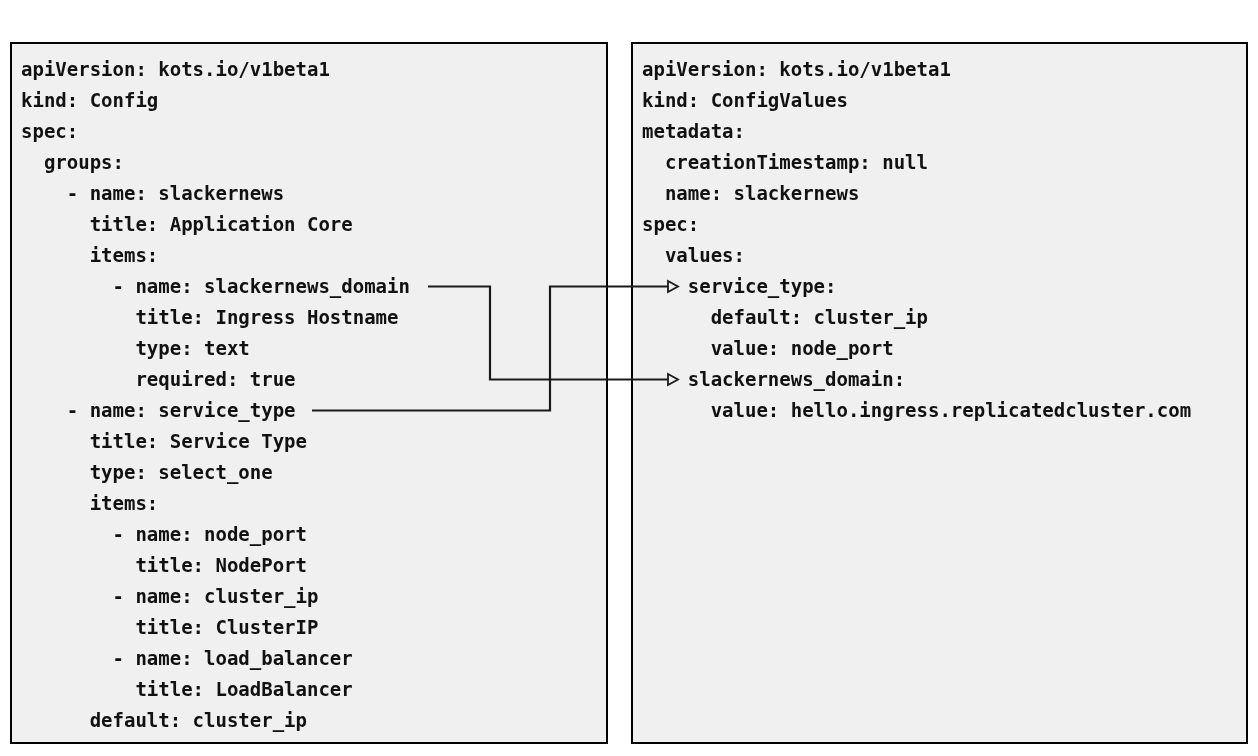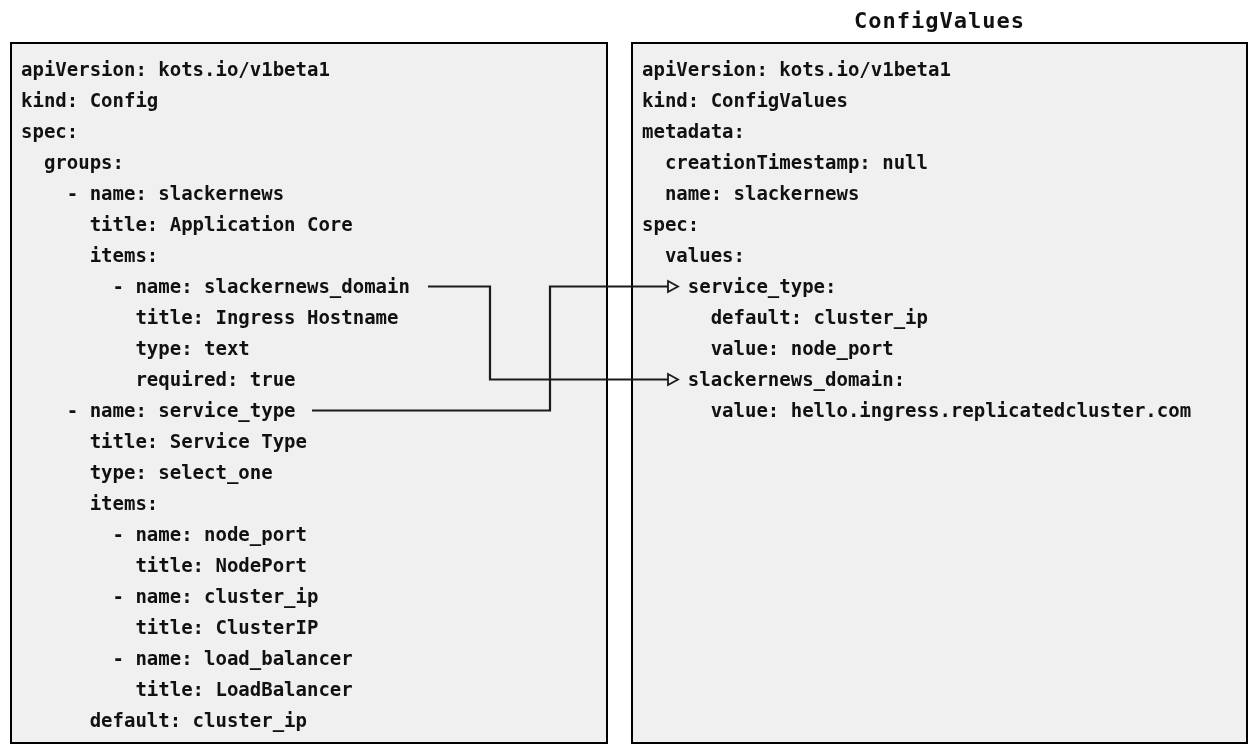--- a/index.html
+++ b/index.html
@@ -57,21 +57,20 @@
     height: 756px;
     pointer-events: none;
   }
 </style>
 </head>
 <body>
 
 <div id="stage">
 
 
-  <div class="panel-title" id="configvalues-title">ConfigValues</div>
 
   <div class="panel" id="config-panel">
     <pre id="config-yaml">apiVersion: kots.io/v1beta1
 kind: Config
 spec:
   groups:
     - name: slackernews
       title: Application Core
       items:
         - name: slackernews_domain

